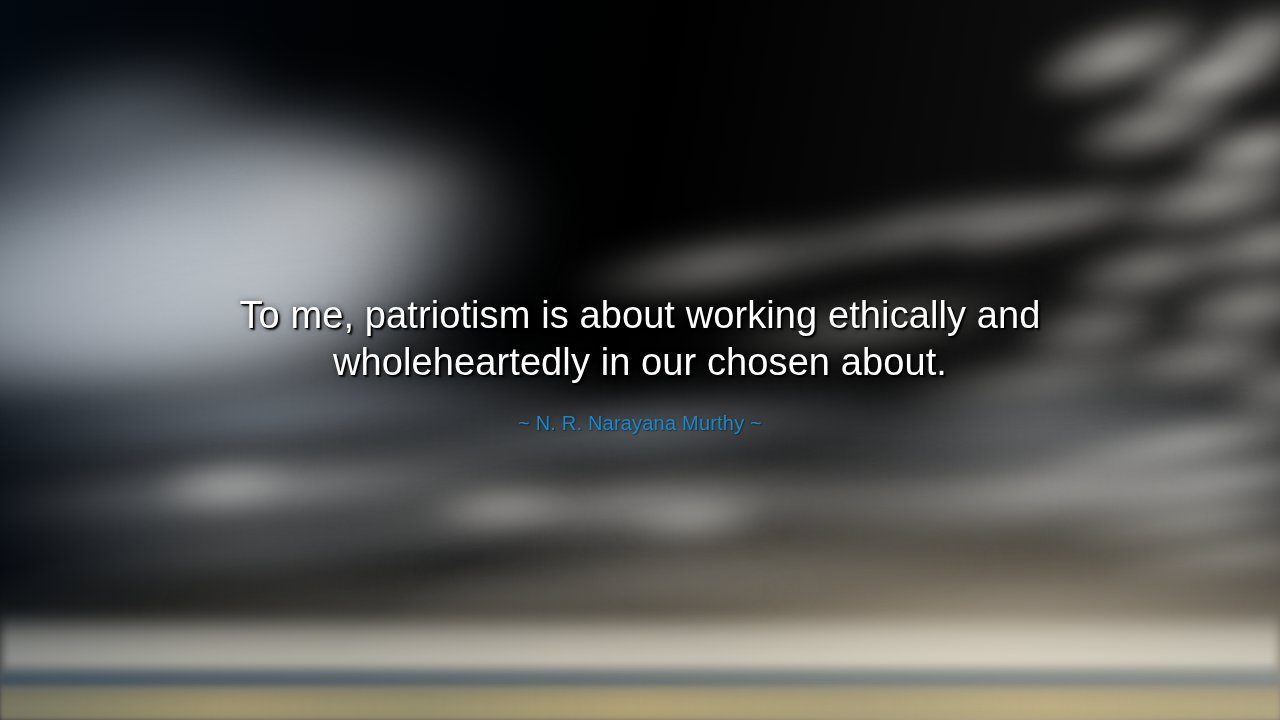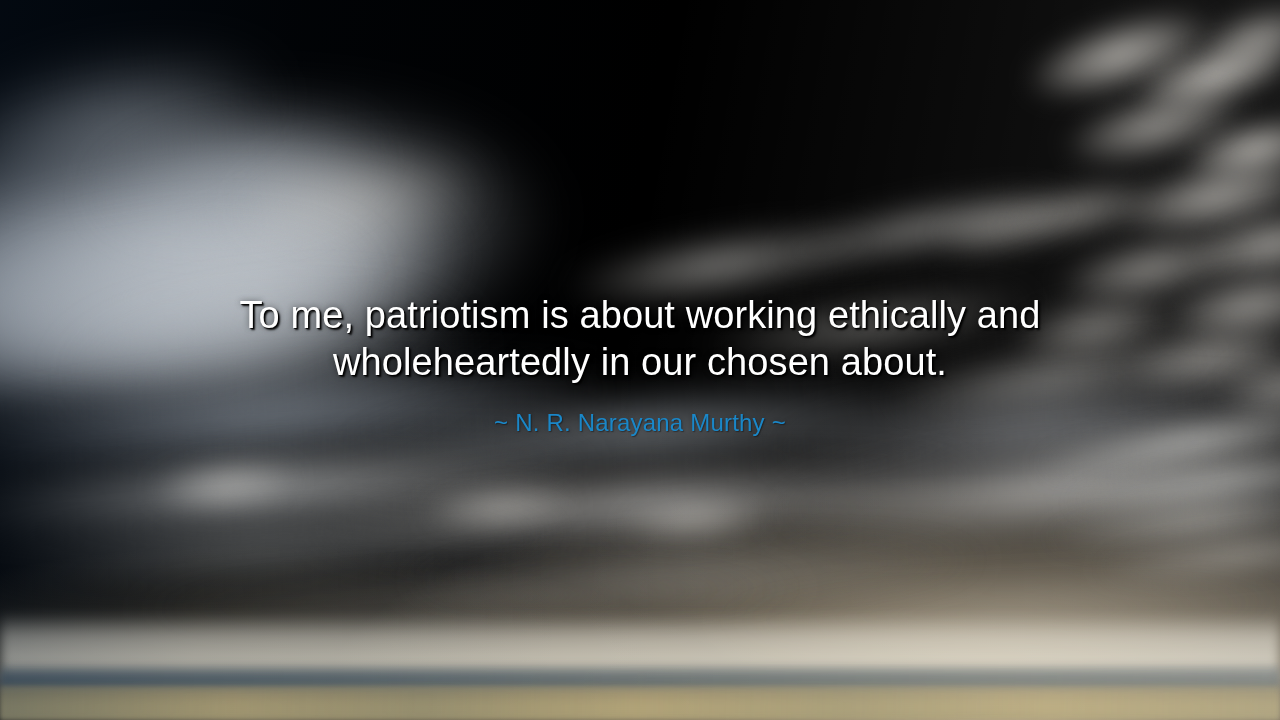--- a/index.html
+++ b/index.html
@@ -154,21 +154,21 @@
     font-weight: 400;
     letter-spacing: 0.1px;
     text-shadow:
       2px 2px 2px rgba(0,0,0,0.92),
       1px 1px 0px rgba(0,0,0,0.75),
       0 0 6px rgba(0,0,0,0.45);
     margin: 0;
   }
   .attribution {
     margin: 18px 0 0 0;
-    font-size: 24px;
+    font-size: 20px;
     line-height: 38px;
     color: #1a87c8;
     font-weight: 400;
     letter-spacing: 0.2px;
     text-shadow:
       1px 1px 1px rgba(0,0,0,0.35),
       0 0 4px rgba(0,0,0,0.18);
   }
 </style>
 </head>

